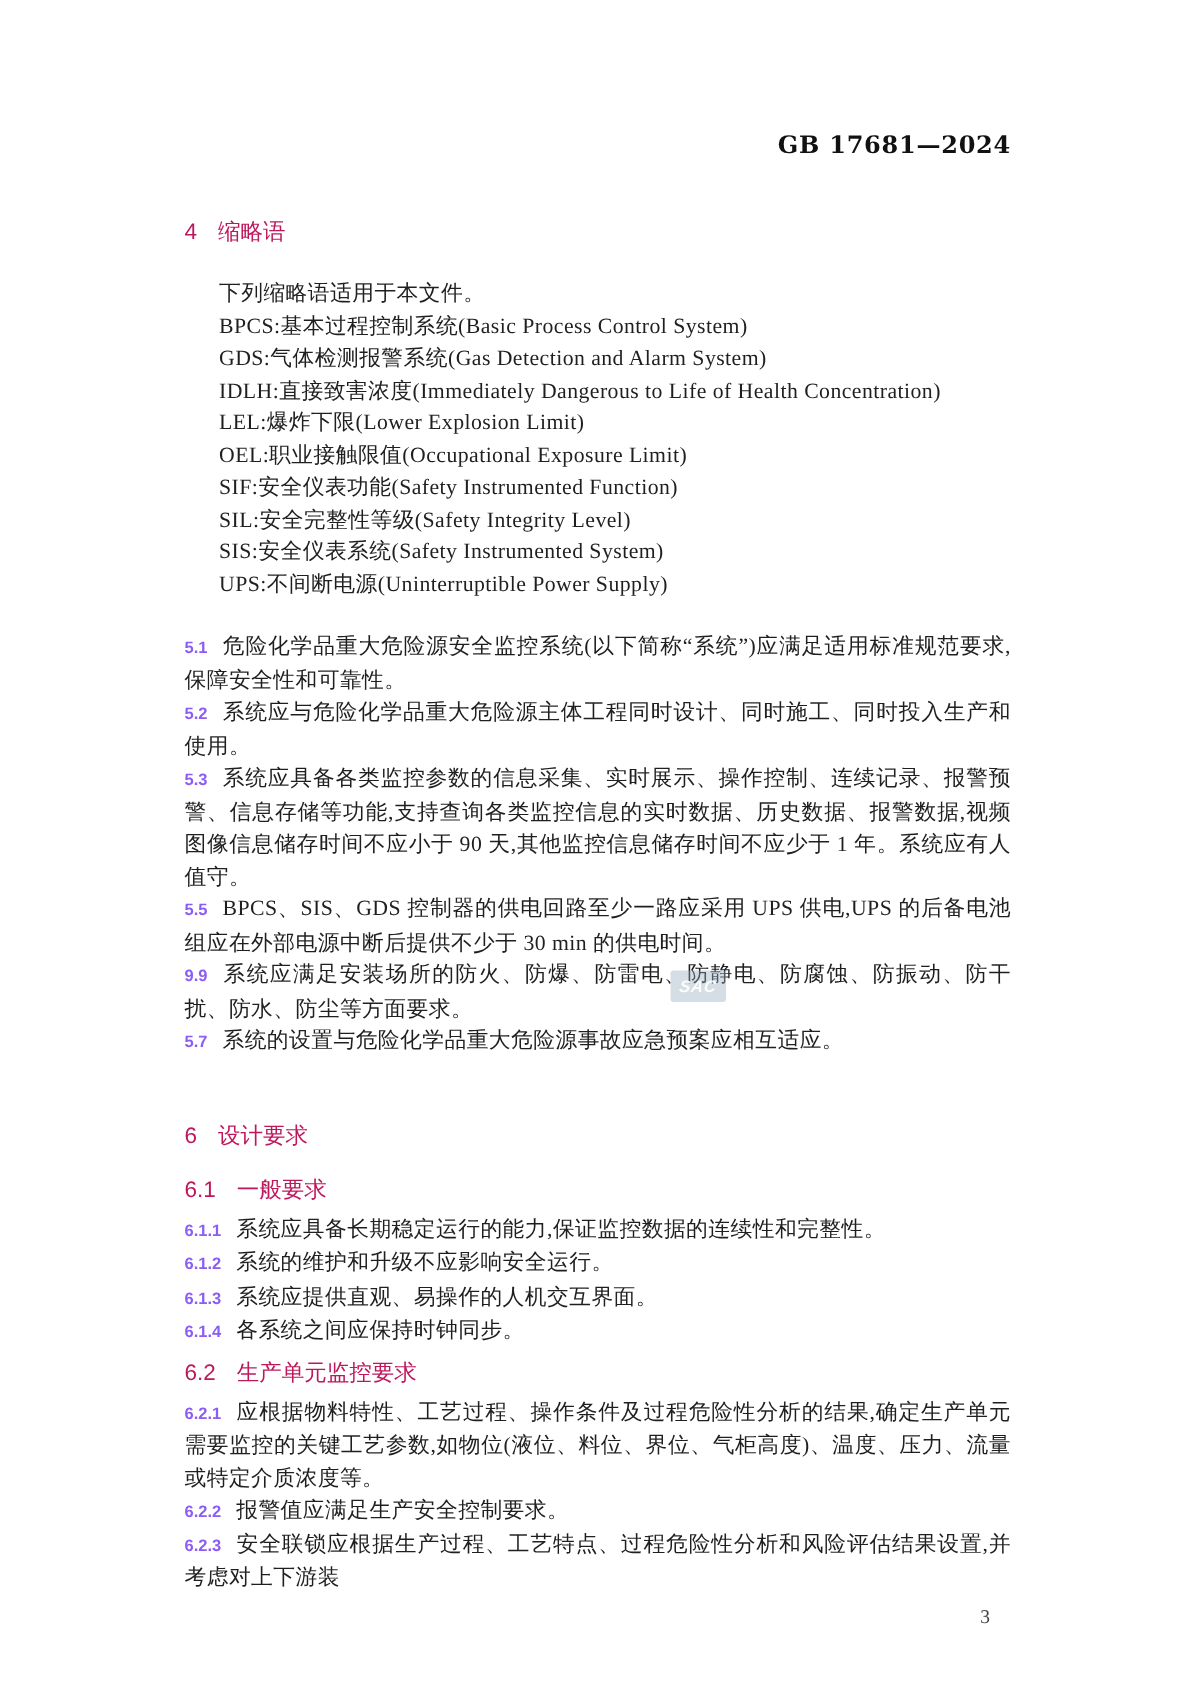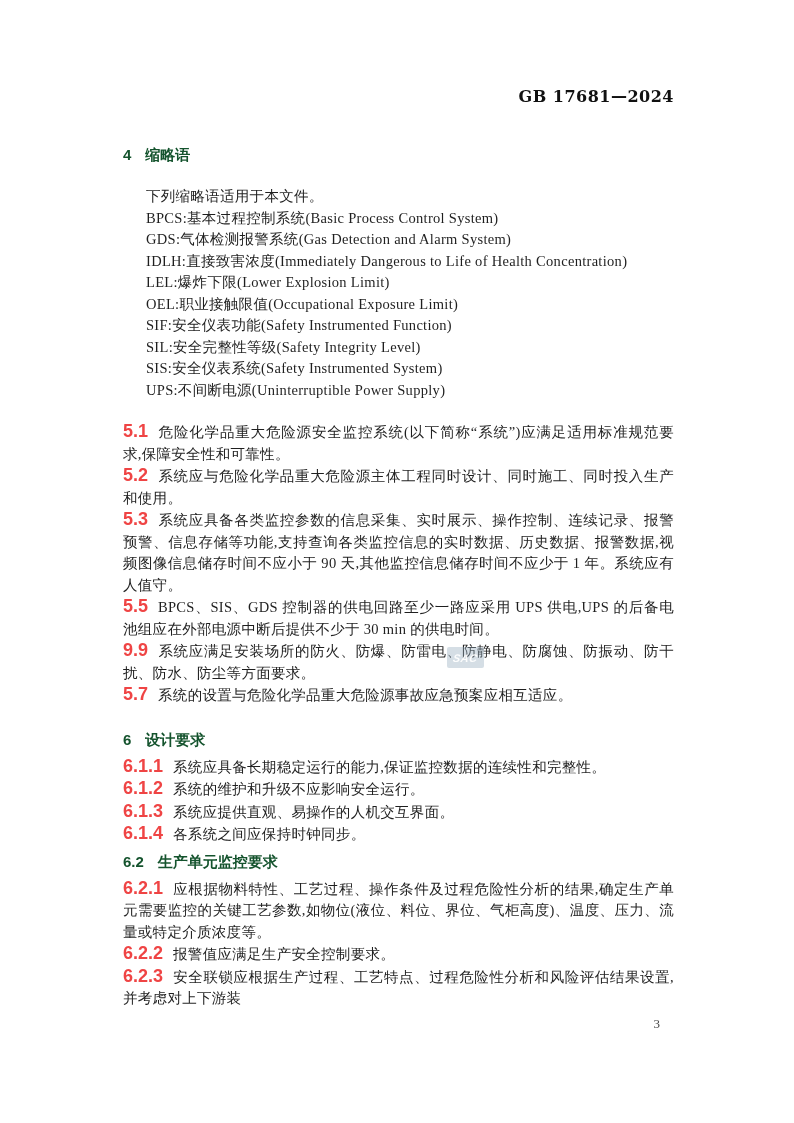--- a/index.html
+++ b/index.html
@@ -24,47 +24,47 @@
     font-family: "DejaVu Serif", "Liberation Serif", serif;
     font-weight: bold;
     font-size: 16px;
     line-height: 22px;
     color: #111;
     letter-spacing: 0.5px;
   }
   h1.sec-heading, h2.sec-heading {
     font-family: "Liberation Sans", "DejaVu Sans", sans-serif;
     font-size: 15px;
-    font-weight: bold;
-    color: #14532d;
+    font-weight: normal;
+    color: #be185d;
     line-height: 22px;
     margin: 0;
   }
   h1.h-s4 { margin-top: 36px; }
   h1.h-s5 { margin-top: 26px; }
-  h1.h-s6 { margin-top: 22px; }
+  h1.h-s6 { margin-top: 40px; }
   h2.h-s61 { margin-top: 14px; }
   h2.h-s62 { margin-top: 5px; }
   .sec-heading .num { margin-right: 14px; }
   p {
     margin: 0;
     font-size: 14.5px;
     line-height: 21.5px;
     letter-spacing: 0.3px;
     text-align: justify;
   }
   .intro { margin-top: 20px; }
   .indent { padding-left: 23px; }
   .clause-block { margin-top: 20px; }
   .clause-block-tight { margin-top: 5px; }
   .clause .num {
     font-family: "Liberation Sans", "DejaVu Sans", sans-serif;
     font-weight: bold;
-    font-size: 18px;
-    color: #ef4444;
+    font-size: 11px;
+    color: #8b5cf6;
     margin-right: 10px;
     letter-spacing: 0;
   }
   .page-number {
     margin-top: 4px;
     text-align: right;
     padding-right: 14px;
     font-size: 13px;
     color: #444;
     line-height: 20px;
@@ -121,20 +121,23 @@
     <p class="clause"><span class="num">5.3</span><span>系统应具备各类监控参数的信息采集、实时展示、操作控制、连续记录、报警预警、信息存储等功能,支持查询各类监控信息的实时数据、历史数据、报警数据,视频图像信息储存时间不应小于 90 天,其他监控信息储存时间不应少于 1 年。系统应有人值守。</span></p>
     <p class="clause"><span class="num">5.5</span><span>BPCS、SIS、GDS 控制器的供电回路至少一路应采用 UPS 供电,UPS 的后备电池组应在外部电源中断后提供不少于 30 min 的供电时间。</span></p>
     <p class="clause"><span class="num">9.9</span><span>系统应满足安装场所的防火、防爆、防雷电、防静电、防腐蚀、防振动、防干扰、防水、防尘等方面要求。</span></p>
     <p class="clause"><span class="num">5.7</span><span>系统的设置与危险化学品重大危险源事故应急预案应相互适应。</span></p>
   </div>
 
   <h1 class="sec-heading h-s6">
     <span class="num">6</span><span>设计要求</span>
   </h1>
 
+  <h2 class="sec-heading h-s61">
+    <span class="num">6.1</span><span>一般要求</span>
+  </h2>
 
   <div class="clause-block-tight">
     <p class="clause"><span class="num">6.1.1</span><span>系统应具备长期稳定运行的能力,保证监控数据的连续性和完整性。</span></p>
     <p class="clause"><span class="num">6.1.2</span><span>系统的维护和升级不应影响安全运行。</span></p>
     <p class="clause"><span class="num">6.1.3</span><span>系统应提供直观、易操作的人机交互界面。</span></p>
     <p class="clause"><span class="num">6.1.4</span><span>各系统之间应保持时钟同步。</span></p>
   </div>
 
   <h2 class="sec-heading h-s62">
     <span class="num">6.2</span><span>生产单元监控要求</span>

